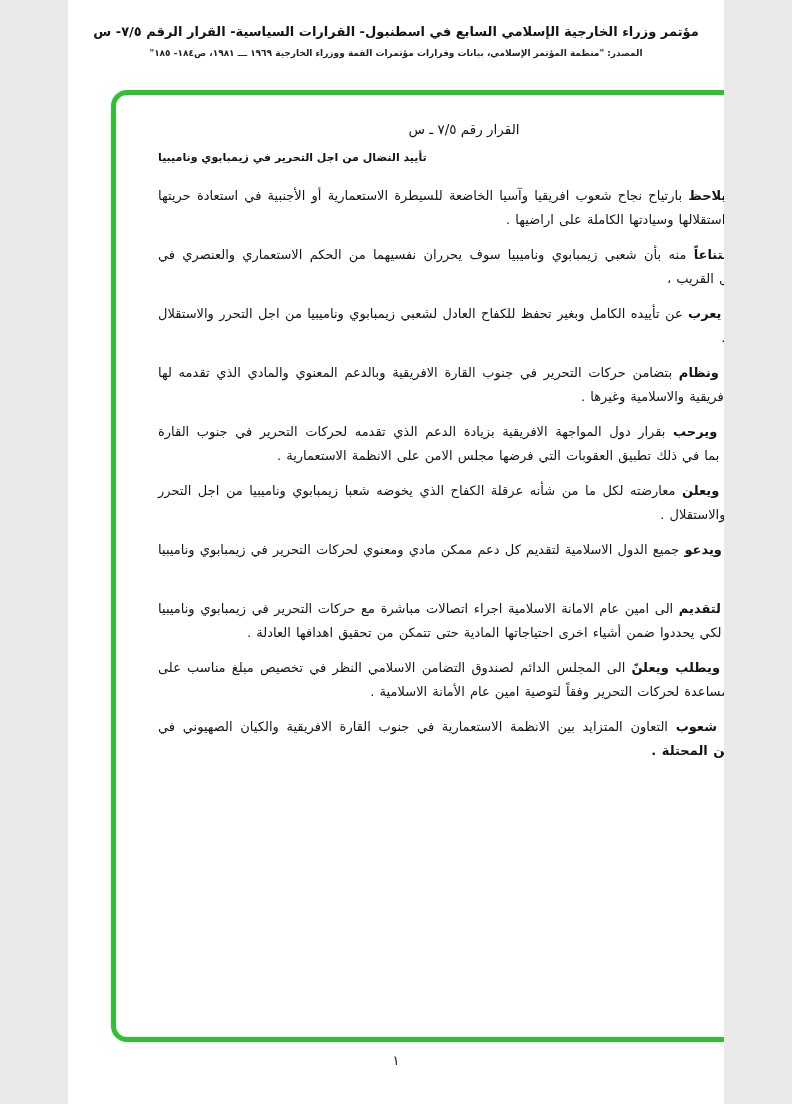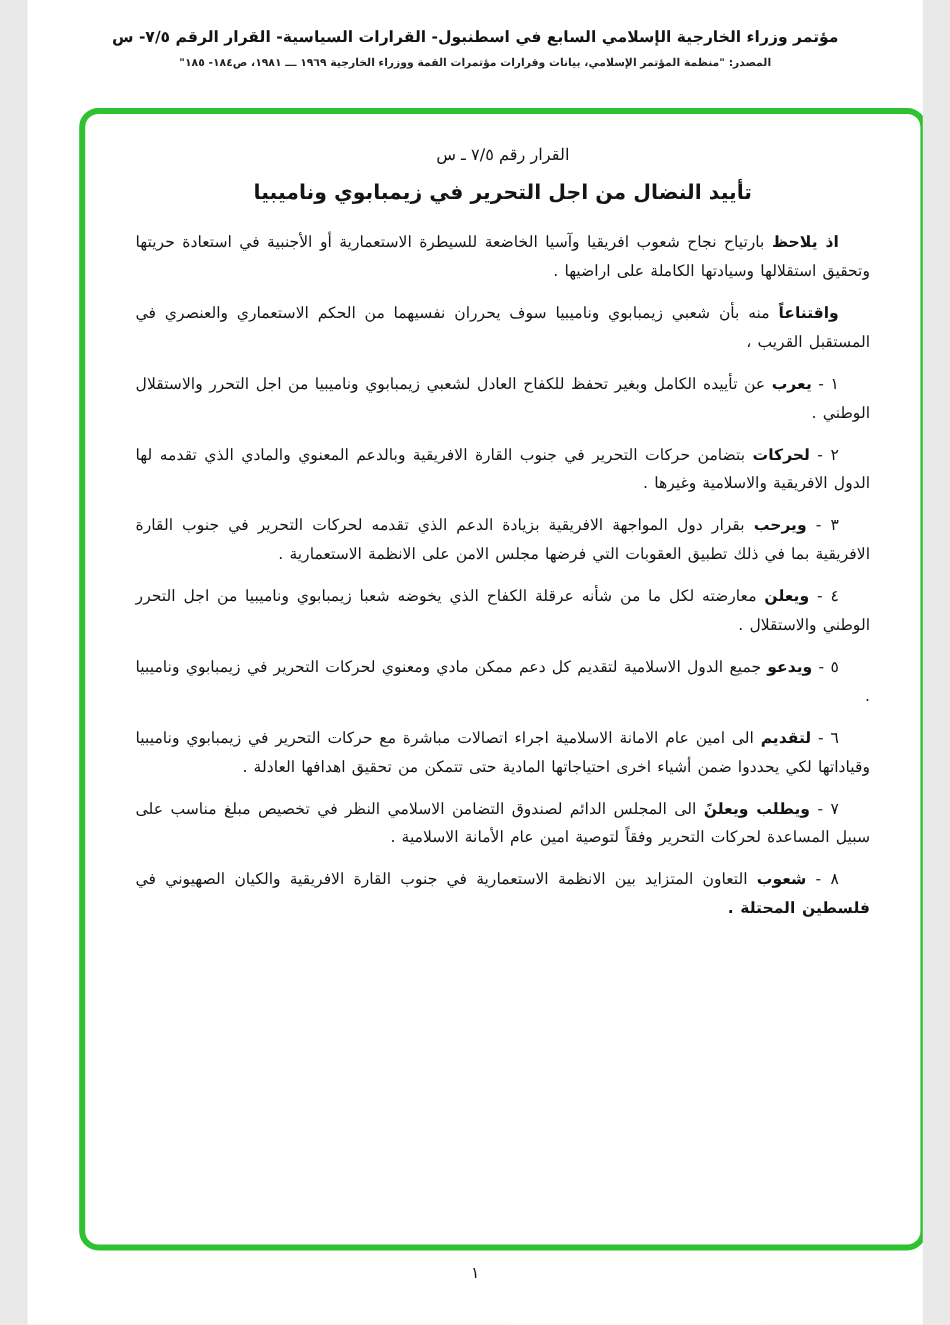--- a/index.html
+++ b/index.html
@@ -1,20 +1,20 @@
 <!DOCTYPE html>
 <html lang="ar"><head>
 <meta charset="utf-8">
 <style>
   * { margin: 0; padding: 0; box-sizing: border-box; }
   html, body { background: #e9e9e9; }
   body { font-family: "DejaVu Sans", sans-serif; }
   .page {
     position: relative;
-    width: 746px;
+    width: 656px;
     height: 1104px;
     margin: 0 auto;
     background: #ffffff;
     color: #141414;
     overflow: hidden;
   }
   .doc-header {
     position: absolute;
     top: 24px;
     left: 0;
@@ -45,22 +45,22 @@
     direction: rtl;
     overflow: hidden;
     background: #fff;
   }
   .res-num {
     text-align: center;
     font-size: 13.5px;
     margin-top: 4px;
   }
   .doc-title {
-    text-align: center;
-    font-size: 17px;
+    text-align: left;
+    font-size: 11px;
     font-weight: bold;
     margin: 14px 0 20px 0;
   }
   .para {
     font-size: 13px;
     line-height: 24px;
     text-align: justify;
     text-indent: 26px;
     margin-bottom: 11px;
     word-spacing: 1px;
@@ -92,21 +92,21 @@
 
 
     <p class="para"><b>اذ يلاحظ</b><span> بارتياح نجاح شعوب افريقيا وآسيا الخاضعة للسيطرة الاستعمارية أو الأجنبية في استعادة حريتها وتحقيق استقلالها وسيادتها الكاملة على اراضيها .</span></p>
 
     <p class="para"><b>واقتناعاً</b><span> منه بأن شعبي زيمبابوي وناميبيا سوف يحرران نفسيهما من الحكم الاستعماري والعنصري في المستقبل القريب ،</span></p>
 
 
 
     <p class="para"><span class="num">١ -</span> <b>يعرب</b><span> عن تأييده الكامل وبغير تحفظ للكفاح العادل لشعبي زيمبابوي وناميبيا من اجل التحرر والاستقلال الوطني .</span></p>
 
-    <p class="para"><span class="num">٢ -</span> <b>لحركات</b><span> بتضامن حركات التحرير في جنوب القارة الافريقية وبالدعم المعنوي والمادي الذي تقدمه لها الدول الافريقية والاسلامية وغيرها .</span></p>
+    <p class="para"><span class="num">٢ -</span> <b>ونظام</b><span> بتضامن حركات التحرير في جنوب القارة الافريقية وبالدعم المعنوي والمادي الذي تقدمه لها الدول الافريقية والاسلامية وغيرها .</span></p>
 
     <p class="para"><span class="num">٣ -</span> <b>ويرحب</b><span> بقرار دول المواجهة الافريقية بزيادة الدعم الذي تقدمه لحركات التحرير في جنوب القارة الافريقية بما في ذلك تطبيق العقوبات التي فرضها مجلس الامن على الانظمة الاستعمارية .</span></p>
 
     <p class="para"><span class="num">٤ -</span> <b>ويعلن</b><span> معارضته لكل ما من شأنه عرقلة الكفاح الذي يخوضه شعبا زيمبابوي وناميبيا من اجل التحرر الوطني والاستقلال .</span></p>
 
     <p class="para"><span class="num">٥ -</span> <b>ويدعو</b><span> جميع الدول الاسلامية لتقديم كل دعم ممكن مادي ومعنوي لحركات التحرير في زيمبابوي وناميبيا .</span></p>
 
     <p class="para"><span class="num">٦ -</span> <b>لتقديم</b><span> الى امين عام الامانة الاسلامية اجراء اتصالات مباشرة مع حركات التحرير في زيمبابوي وناميبيا وقياداتها لكي يحددوا ضمن أشياء اخرى احتياجاتها المادية حتى تتمكن من تحقيق اهدافها العادلة .</span></p>
 
     <p class="para"><span class="num">٧ -</span> <b>ويطلب ويعلنً</b><span> الى المجلس الدائم لصندوق التضامن الاسلامي النظر في تخصيص مبلغ مناسب على سبيل المساعدة لحركات التحرير وفقاً لتوصية امين عام الأمانة الاسلامية .</span></p>

